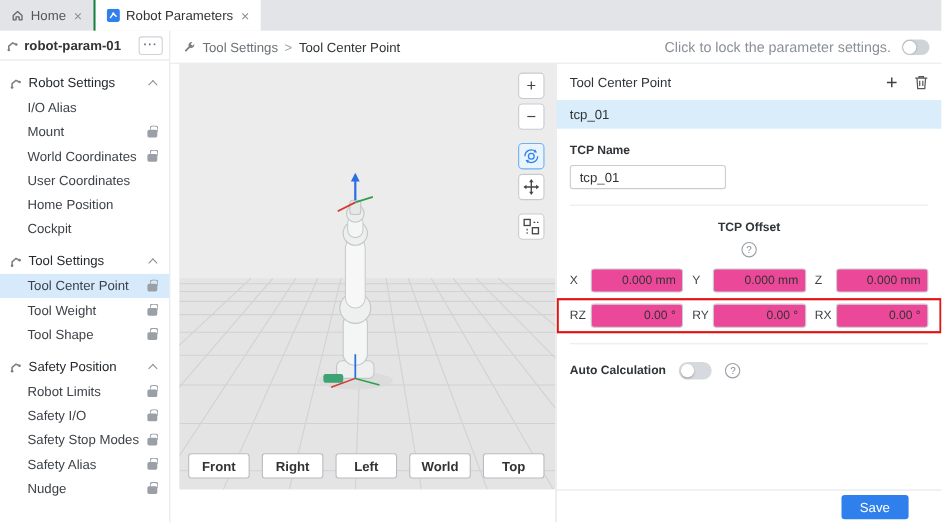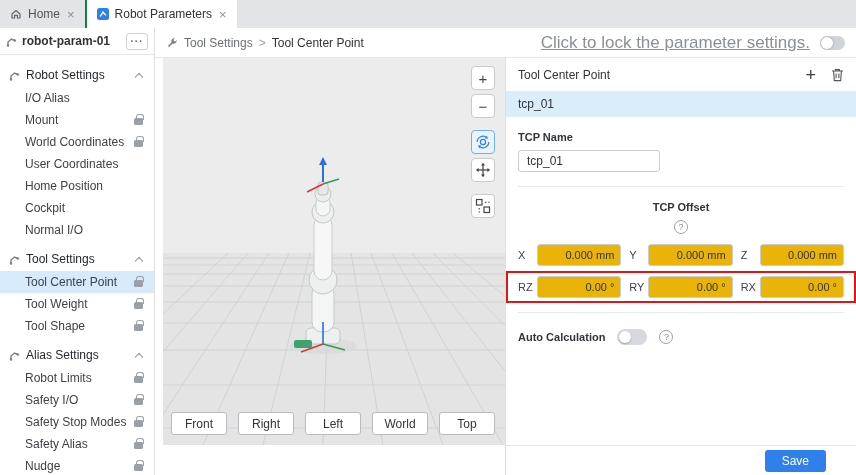--- a/index.html
+++ b/index.html
@@ -30,56 +30,56 @@
   .nav-item.selected { background:#d6eafc; }
   .lock { position:relative; width:9px; height:7px; background:#9aa0a6; border-radius:1.5px; margin-left:auto; margin-top:3px; }
   .lock::before { content:""; position:absolute; top:-4px; left:1.5px; width:6px; height:5px; border:1.5px solid #9aa0a6; border-bottom:none; border-radius:3px 3px 0 0; }
 
   
   .content { flex:1; display:flex; flex-direction:column; min-width:0; }
   .content-header { height:30px; flex:0 0 30px; background:#fff; border-bottom:1px solid #e3e6e9; display:flex; align-items:center; gap:6px; padding:0 11px; }
   .crumb-parent { color:#6b7177; }
   .crumb-sep { color:#9aa0a6; }
   .crumb-current { color:#2f3438; }
-  .lock-hint { margin-left:auto; color:#8a9097; font-size:17px;text-decoration:underline; }
+  .lock-hint { margin-left:auto; color:#8a9097; font-size:13px; }
   .mini-toggle { width:25px; height:14px; background:#cfd4d9; border-radius:7px; position:relative; cursor:pointer; margin-left:4px; }
   .mini-toggle .knob { position:absolute; left:1px; top:1px; width:12px; height:12px; background:#fff; border-radius:50%; box-shadow:0 0 2px rgba(0,0,0,.35); }
 
   .content-body { flex:1; display:flex; min-height:0; }
 
   
   .viewport-wrap { flex:1; background:#fff; padding:0 0 30px 8px; min-width:0; }
   .viewport { position:relative; height:100%; background:#ebebeb; overflow:hidden; cursor:grab; }
   .scene { position:absolute; inset:0; width:100%; height:100%; }
   .vp-controls { position:absolute; top:8px; right:10px; display:flex; flex-direction:column; align-items:center; }
   .vp-btn { width:24px; height:24px; background:#fff; border:1px solid #c7cbd0; border-radius:4px; display:flex; align-items:center; justify-content:center; font-size:15px; color:#444; cursor:pointer; margin-bottom:4px; }
   .vp-btn.selected { border-color:#6fb0ef; background:#e9f4fe; }
   .vp-spacer { height:8px; }
   .view-btns { position:absolute; left:8px; bottom:10px; display:flex; gap:11px; }
-  .view-btn { min-width:56px; height:23px; background:#fff; border:1px solid #b8bcc2; border-radius:3px; display:flex; align-items:center; justify-content:center; font-size:12px; color:#333; padding:0 10px; cursor:pointer; }
+  .view-btn { min-width:56px; height:23px; background:#fff; border:1px solid #b8bcc2; border-radius:3px; display:flex; align-items:center; justify-content:center; font-size:12px; color:#333; padding:0 10px; cursor:pointer;font-weight:bold; }
 
   
   .panel { width:351px; flex:0 0 351px; border-left:1px solid #dcdfe3; background:#fff; display:flex; flex-direction:column; }
   .panel-head { display:flex; align-items:center; padding:10px 12px 9px; }
   .panel-title { flex:1; color:#2f3438; }
   .plus-btn { font-size:18px; font-weight:300; color:#3d4248; line-height:14px; cursor:pointer; margin-right:15px; }
   .trash-btn { cursor:pointer; display:flex; }
   .tcp-bar { background:#d9edfb; padding:6px 12px; color:#2f3438; cursor:pointer; }
   .panel-body { flex:1; padding:2px 12px 0; overflow:hidden; }
   .bold-label { font-weight:700; font-size:11px; color:#2f3438; }
   .name-label { display:block; margin:12px 0 7px; }
   .text-input { width:142px; height:22px; border:1px solid #c9cdd2; border-radius:3px; padding:0 8px; font-size:12px; color:#333; font-family:inherit; background:#fff; }
   .divider { border-top:1px solid #e8eaed; margin:14px 0; }
   .offset-head { display:flex; align-items:center; gap:7px; margin:12px 0 10px;flex-direction:column; }
   .help { width:14px; height:14px; border:1px solid #9aa0a6; border-radius:50%; color:#8a9097; font-size:9px; display:flex; align-items:center; justify-content:center; cursor:pointer; }
   .fields-row { display:flex; gap:8px; }
   .fields-row.first { margin-bottom:10px; }
   .fgroup { flex:1; display:flex; align-items:center; gap:4px; }
   .flabel { font-size:11px; color:#3d4248; min-width:15px; }
-  .fvalue { flex:1; height:22px; border:1px solid #c9cdd2; border-radius:3px; display:flex; align-items:center; justify-content:flex-end; padding:0 6px; font-size:11px; color:#333; background:#eab308; cursor:text; }
+  .fvalue { flex:1; height:22px; border:1px solid #c9cdd2; border-radius:3px; display:flex; align-items:center; justify-content:flex-end; padding:0 6px; font-size:11px; color:#333; background:#ec4899; cursor:text; }
   .red-frame { position:relative; }
   .red-frame::after { content:""; position:absolute; left:-12px; right:-12px; top:-5px; bottom:-5px; border:2px solid #e01515; pointer-events:none; }
   .auto-row { display:flex; align-items:center; gap:12px; margin-top:16px; }
   .toggle { width:30px; height:16px; background:#d6d9dd; border-radius:8px; position:relative; cursor:pointer; }
   .toggle .knob { position:absolute; left:2px; top:2px; width:12px; height:12px; border-radius:50%; background:#fff; box-shadow:0 1px 2px rgba(0,0,0,.25); }
   .panel-footer { flex:0 0 30px; border-top:1px solid #e3e6e9; display:flex; align-items:center; justify-content:flex-end; padding:0 30px 0 12px; }
   .save-btn { background:#2f80ed; color:#fff; border:none; border-radius:3px; font-size:12px; height:22px; padding:0 17px; font-family:inherit; cursor:pointer; }
 </style>
 </head>
 <body>
@@ -150,23 +150,20 @@
           </div>
         <div class="nav-item">
             <span>User Coordinates</span>
           </div>
         <div class="nav-item">
             <span>Home Position</span>
           </div>
         <div class="nav-item">
             <span>Cockpit</span>
           </div>
-        <div class="nav-item">
-            <span>Normal I/O</span>
-          </div>
 
         <div class="sec-head">
           <span class="sec-icon">
             <svg width="11" height="11" viewBox="0 0 11 11">
                 <path d="M2 9.5 L2 6 L5.5 3 L8.6 4.5" fill="none" stroke="#7a8087" stroke-width="1.4" stroke-linecap="round"></path>
                 <circle cx="2" cy="9.5" r="1.2" fill="#7a8087"></circle>
                 <circle cx="8.8" cy="4.5" r="1.2" fill="#7a8087"></circle>
               </svg>
           </span>
           <span>Tool Settings</span>
@@ -186,21 +183,21 @@
           </div>
 
         <div class="sec-head">
           <span class="sec-icon">
             <svg width="11" height="11" viewBox="0 0 11 11">
                 <path d="M2 9.5 L2 6 L5.5 3 L8.6 4.5" fill="none" stroke="#7a8087" stroke-width="1.4" stroke-linecap="round"></path>
                 <circle cx="2" cy="9.5" r="1.2" fill="#7a8087"></circle>
                 <circle cx="8.8" cy="4.5" r="1.2" fill="#7a8087"></circle>
               </svg>
           </span>
-          <span>Alias Settings</span>
+          <span>Safety Position</span>
           <span class="chev"></span>
         </div>
         <div class="nav-item">
             <span>Robot Limits</span>
             <span class="lock"></span>
           </div>
         <div class="nav-item">
             <span>Safety I/O</span>
             <span class="lock"></span>
           </div>

